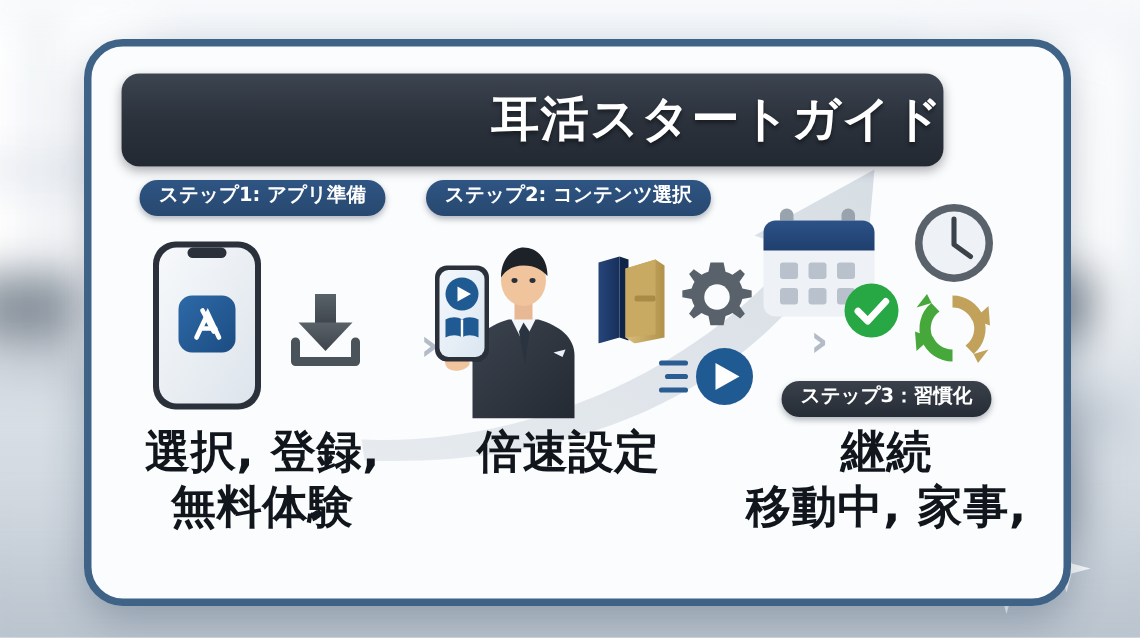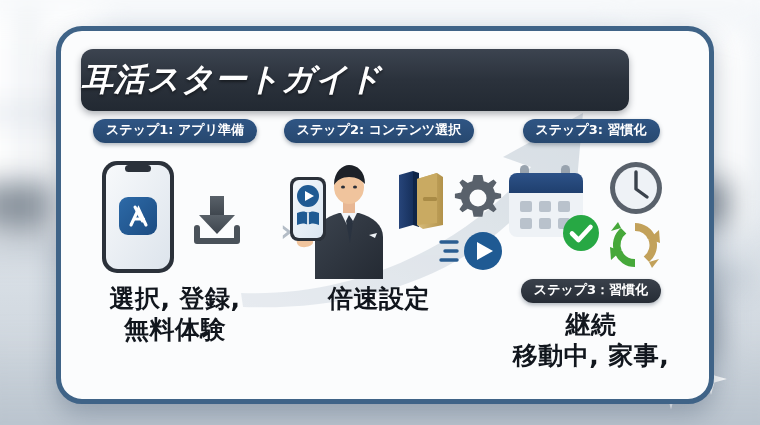--- a/index.html
+++ b/index.html
@@ -44,21 +44,21 @@
   
   .swoosh{position:absolute;left:170px;top:30px;width:470px;height:250px;
     opacity:.55;pointer-events:none;}
 
   
   .title-bar{
     position:absolute;left:20px;top:18px;width:548px;height:62px;
     border-radius:12px;
     background:linear-gradient(180deg,#3c4450 0%,#2b323c 50%,#222932 100%);
     box-shadow:0 3px 7px rgba(25,32,42,.35);
-    display:flex;align-items:center;justify-content:flex-start;font-style:italic;
+    display:flex;align-items:center;justify-content:flex-end;
   }
   .title-text{
     color:#ffffff;font-size:32px;font-weight:bold;letter-spacing:1px;
     text-shadow:0 2px 3px rgba(0,0,0,.45);
     white-space:nowrap;
   }
 
   
   .cols{position:absolute;left:0;top:88px;width:638px;height:270px;padding-left:48px;}
   .col{position:absolute;top:0;width:200px;}
@@ -72,21 +72,21 @@
     box-shadow:0 2px 4px rgba(30,45,65,.35);
     line-height:1.15;
   }
   .pill-top{background:linear-gradient(180deg,#2f5584 0%,#27486f 100%);}
   .pill-bot{background:linear-gradient(180deg,#3a414b 0%,#262c35 100%);}
   .pill-row{height:26px;text-align:center;position:relative;}
 
   .icons{position:relative;height:128px;margin-top:6px;}
 
   .caption{margin-top:5px;text-align:center;
-    color:#11161d;font-size:25px;font-weight:bold;line-height:1.22;
+    color:#11161d;font-size:30px;font-weight:bold;line-height:1.22;
     letter-spacing:.5px;white-space:nowrap;}
   .caption div{white-space:nowrap;}
 
   
   .chev{position:absolute;color:#b3bcc6;font-size:30px;font-weight:bold;
     font-family:"DejaVu Sans","Liberation Sans",sans-serif;line-height:1;}
   .chev.a{left:219px;top:185px;}
   .chev.b{left:479px;top:182px;}
 
   .ic{position:absolute;}
@@ -275,23 +275,20 @@
               <path d="M38 13 L54 22 L38 31 Z" fill="#ffffff"></path>
             </svg>
           </div>
 
           <div class="caption">
             <div>倍速設定</div>
           </div>
         </div>
 
         <div class="col c3">
-          <div class="pill-row">
-            <span class="pill pill-top">ステップ3: 習慣化</span>
-          </div>
 
           <div class="icons">
 
             <svg class="ic" style="left:16px;top:12px;" width="82" height="78" viewBox="0 0 82 78">
               <defs>
                 <linearGradient id="cal" x1="0" y1="0" x2="0" y2="1">
                   <stop offset="0" stop-color="#2d5288"></stop>
                     <stop offset="1" stop-color="#1f3f6e"></stop>
                 </linearGradient>
               </defs>

